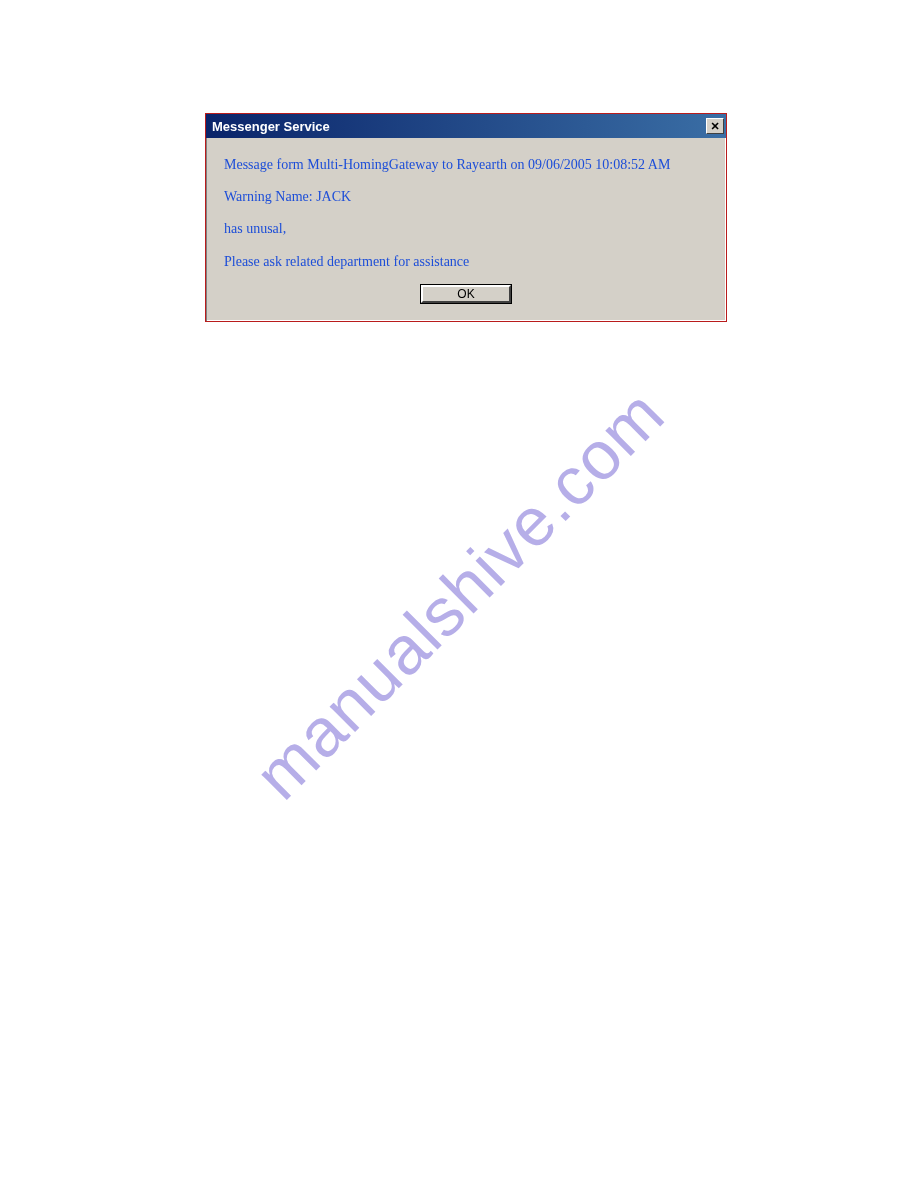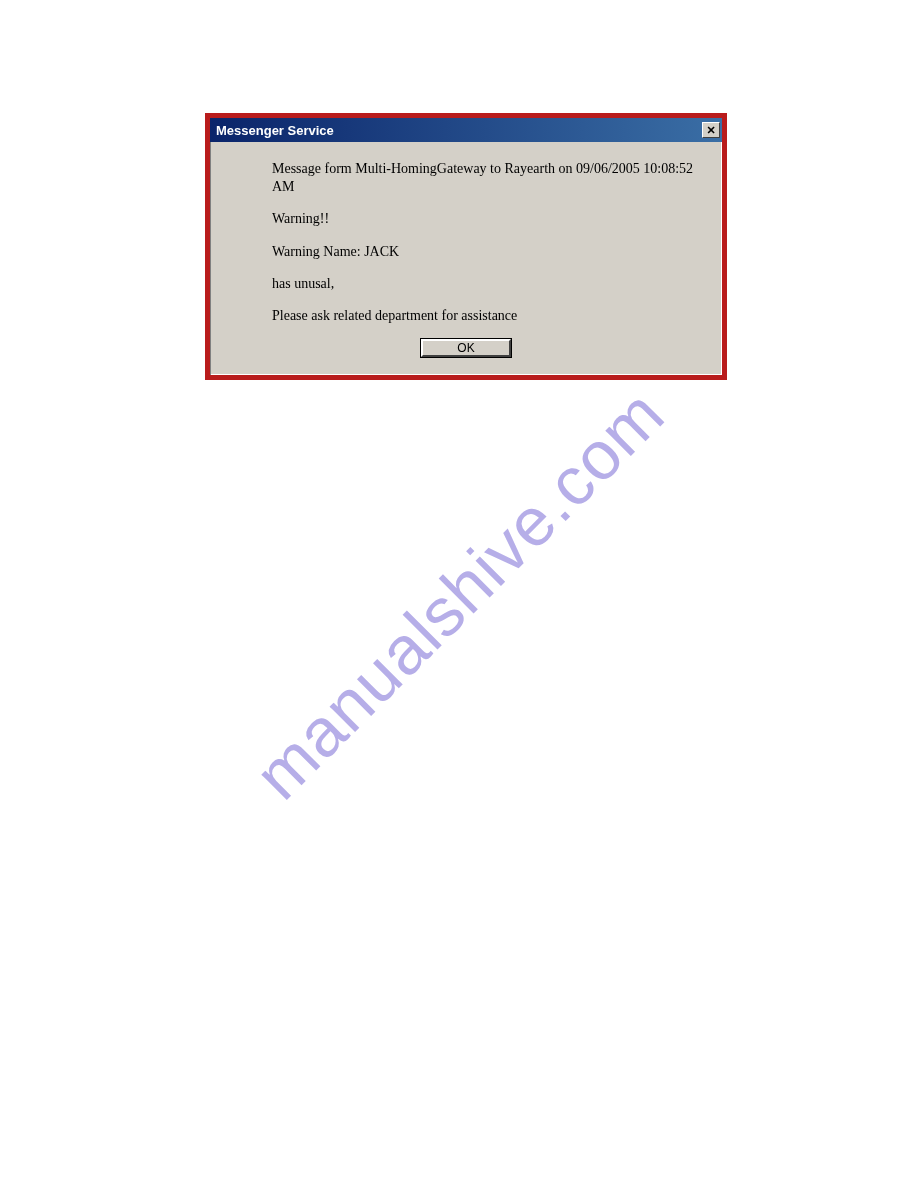--- a/index.html
+++ b/index.html
@@ -16,21 +16,21 @@
       position: relative;
       overflow: hidden;
     }
     
     .dialog {
       position: absolute;
       left: 205px;
       top: 113px;
       width: 522px;
       background: #d4d0c8;
-      border: 5px solid #b91c1c;
+      border: 1px solid #b91c1c;
       box-shadow: 1px 1px 0 #808080 inset, -1px -1px 0 #ffffff inset;
     }
     
     .titlebar {
       height: 24px;
       background: linear-gradient(to right, #0a246a, #3a6ea5);
       display: flex;
       align-items: center;
       justify-content: space-between;
       padding: 0 2px 0 6px;
@@ -59,24 +59,23 @@
       line-height: 1;
     }
     
     .dialog-body {
       padding: 18px 18px 14px 18px;
     }
     
     .msg-line {
       font-family: "Times New Roman", serif;
       font-size: 14px;
-      color: #000000;
+      color: #1d4ed8;
       margin-bottom: 14px;
       line-height: 1.3;
-      margin-left: 44px;
     }
     
     .msg-line:last-of-type {
       margin-bottom: 18px;
     }
     
     .button-row {
       display: flex;
       justify-content: center;
       padding-bottom: 4px;
@@ -121,21 +120,20 @@
 
 <div class="dialog">
   <div class="titlebar">
     <span class="titlebar-text">Messenger Service</span>
     <div class="close-btn">
       <span>✕</span>
     </div>
   </div>
   <div class="dialog-body">
     <div class="msg-line">Message form Multi-HomingGateway to Rayearth on 09/06/2005 10:08:52 AM</div>
-    <div class="msg-line">Warning!!</div>
     <div class="msg-line">Warning Name: JACK</div>
     <div class="msg-line">has unusal,</div>
     <div class="msg-line">Please ask related department for assistance</div>
     <div class="button-row">
       <div class="ok-btn">OK</div>
     </div>
   </div>
 </div>
 
 </body></html>

